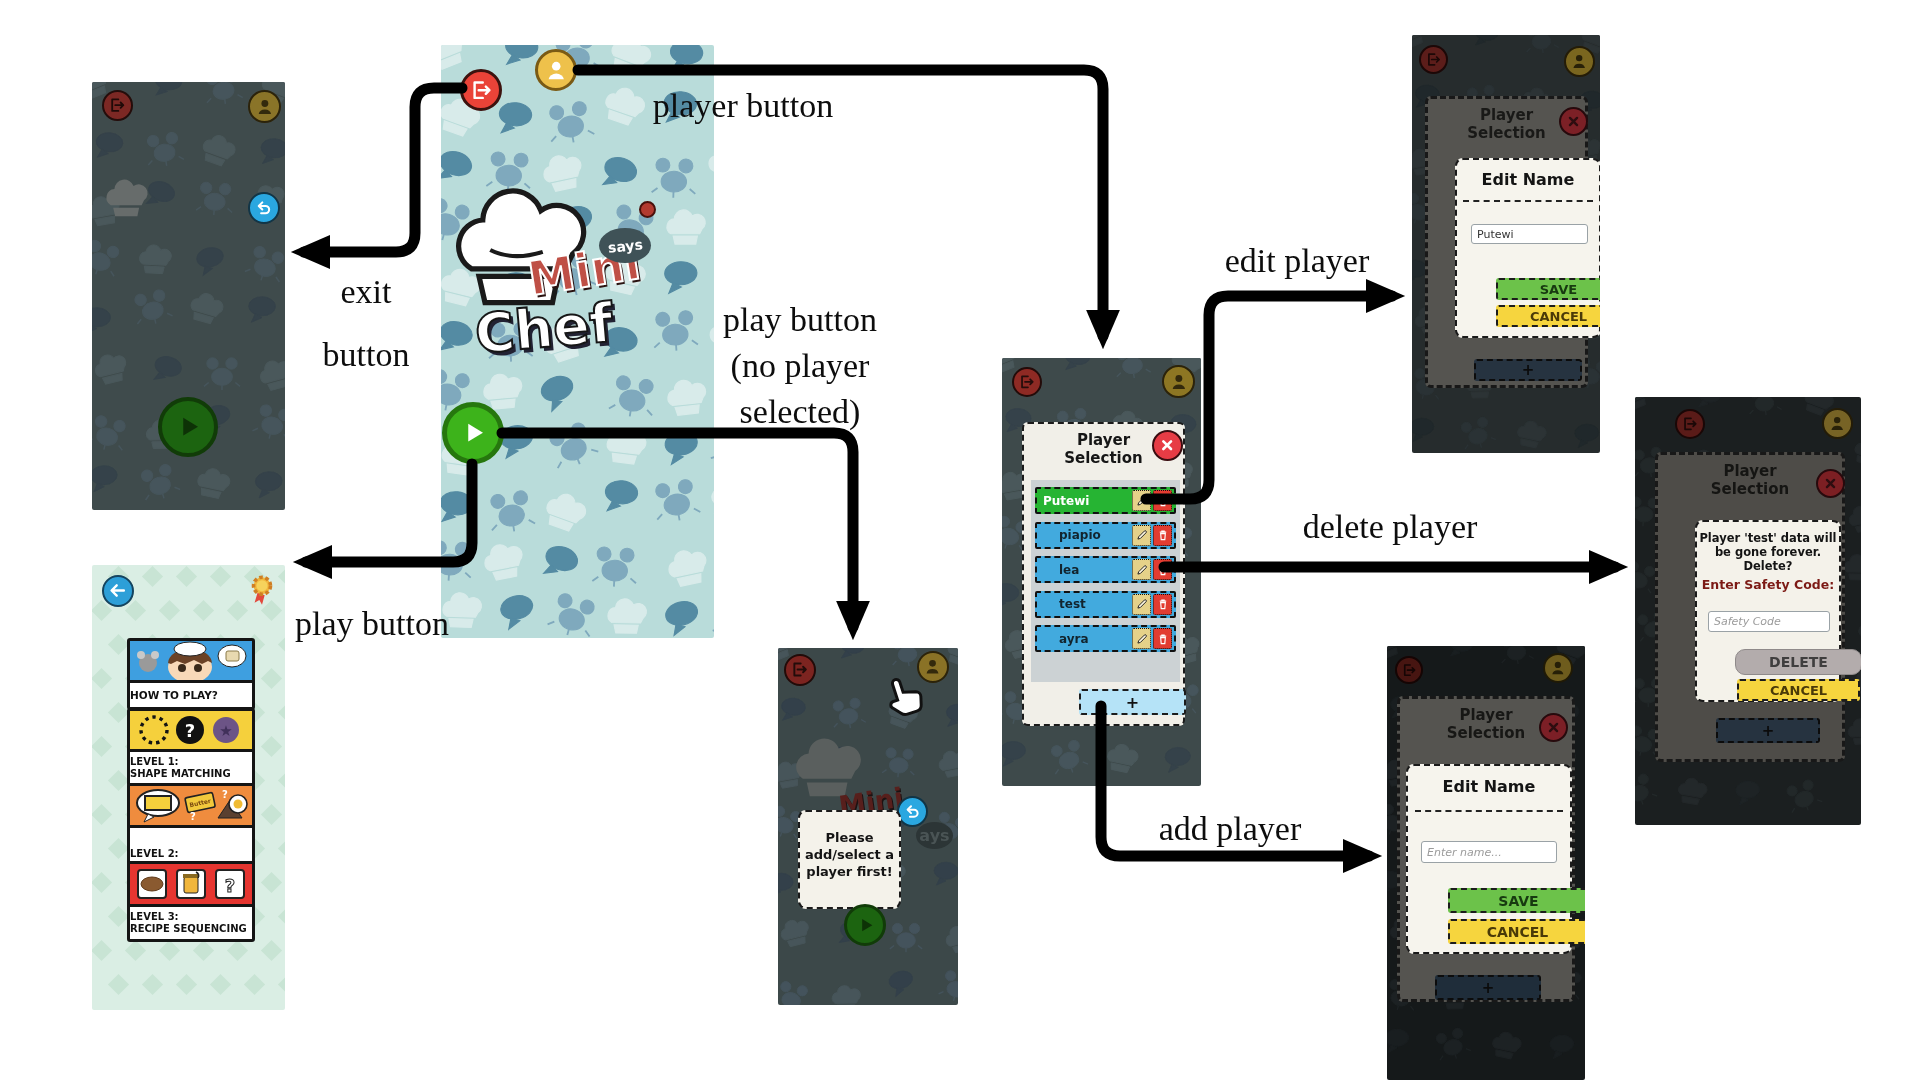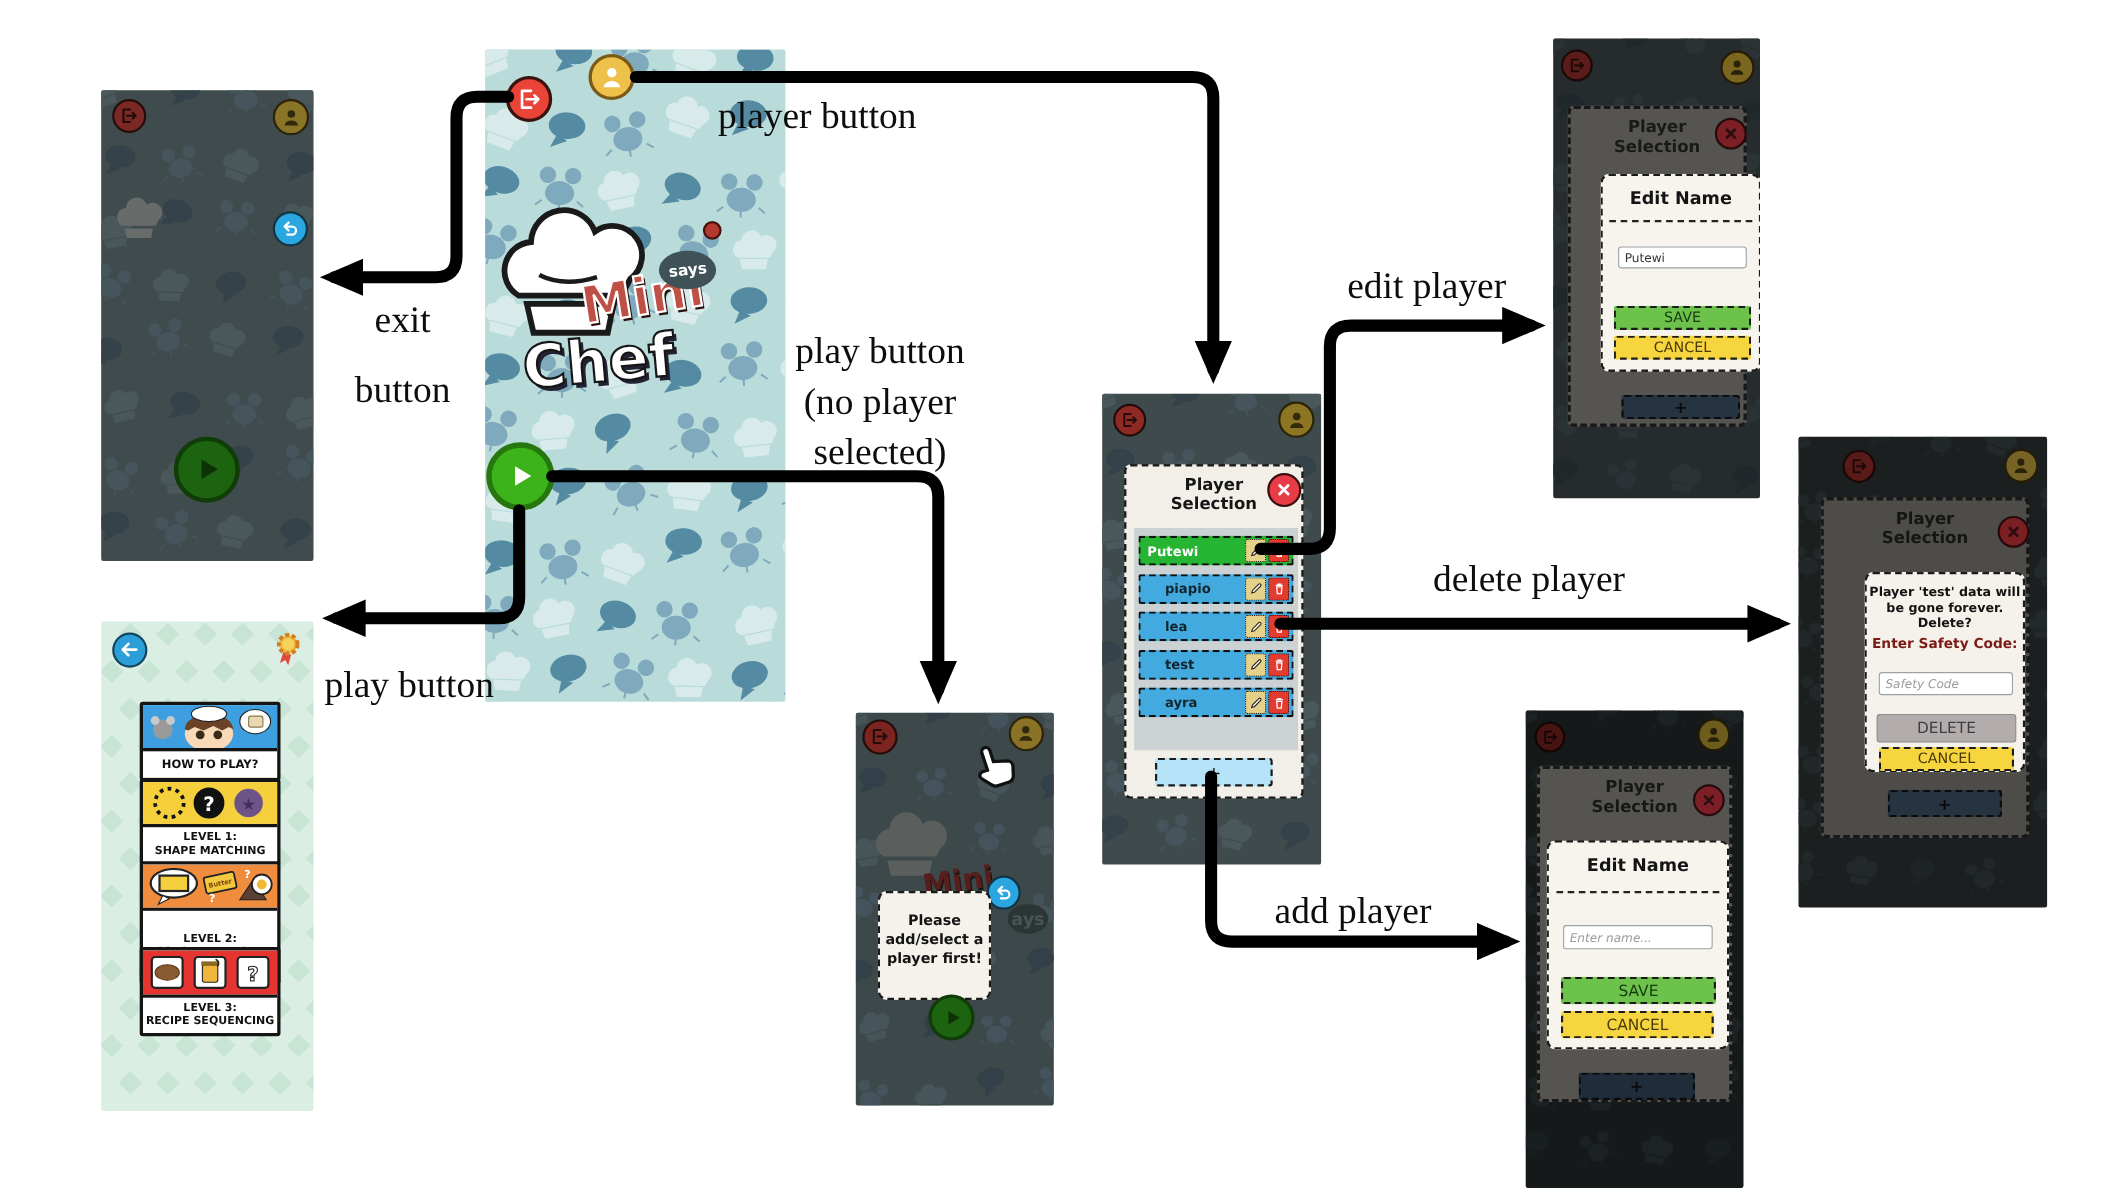--- a/index.html
+++ b/index.html
@@ -19,35 +19,35 @@
             padding-top:7px;}
   .keypad{position:absolute;display:grid;grid-template-columns:repeat(3,25px);
           grid-auto-rows:24px;gap:4px;}
   .key{background:#8e8e8e;border:1.5px solid #5f5f5f;border-radius:4px;color:#fff;
        font-weight:bold;font-size:14px;display:flex;align-items:center;justify-content:center;}
   .key-red{background:#e84c3c;}
   .key-green{background:#57b94c;}
   .card{position:absolute;left:35px;width:128px;border:3px solid #141414;border-radius:3px;
         background:#fff;box-sizing:border-box;overflow:hidden;}
   .card-img{position:relative;width:100%;}
-  .card-band{background:#fff;border-top:3px solid #141414;text-align:center;font-weight:bold;
+  .card-band{background:#fff;border-top:3px solid #141414;text-align:left;font-weight:bold;
              color:#111;}
   .p-row{position:absolute;left:4px;width:141px;height:27px;border:2px dashed #111;
          box-sizing:border-box;display:flex;align-items:center;border-radius:2px;}
   .p-row .p-name{flex:1;font-weight:bold;font-size:12px;padding-left:6px;color:#12242e;}
   .p-row.sel{background:#26b433;}
   .p-row.sel .p-name{color:#fff;}
   .p-row:not(.sel){background:#42aade;padding-left:16px;}
   .row-btn{width:19px;height:21px;border:1.6px dotted #111;border-radius:2px;margin-right:2px;
            display:flex;align-items:center;justify-content:center;box-sizing:border-box;}
   .row-btn svg{width:14px;height:14px;}
   .btn-edit{background:#e5d189;}
   .btn-del{background:#e23c31;}
   .flat-btn{position:absolute;border:2.5px dashed #1c1c1c;box-sizing:border-box;display:flex;
-            align-items:center;justify-content:center;font-weight:normal;border-radius:3px;}
+            align-items:center;justify-content:center;font-weight:bold;border-radius:3px;margin-left:29px;}
   .ginput{position:absolute;border:1.5px solid #9aa2a6;border-radius:3px;background:#fff;
           font-family:"DejaVu Sans",sans-serif;font-size:11px;color:#333;padding:0 5px;
           box-sizing:border-box;}
   .ginput::placeholder{font-style:italic;color:#9b9b9b;}
   .flow-label{position:absolute;font-family:"Liberation Serif",serif;font-size:34px;
               color:#0d0d0d;text-align:center;transform:translate(-50%,-50%);white-space:nowrap;}
   .arrows{position:absolute;left:0;top:0;pointer-events:none;}
   .divider{border-top:2.5px dashed #222;position:absolute;}
   .dim-plus{position:absolute;background:#263340;border:2.5px dashed #0c0c0c;border-radius:3px;
             display:flex;align-items:center;justify-content:center;color:#0b0b0b;
@@ -768,21 +768,21 @@
           </svg>
         </div>
     <div class="paper" style="left:37px;top:65px;width:146px;height:182px;border-width:2.5px;background:#f4f2ea;">
       <div class="gametxt" style="font-size:11.5px;line-height:14px;margin-top:9px;">
         <div>Player 'test' data will</div>
         <div>be gone forever.</div>
         <div>Delete?</div>
       </div>
       <div class="gametxt" style="font-size:12.5px;color:#7c1a15;margin-top:4px;">Enter Safety Code:</div>
       <input class="ginput" style="left: 11px; top: 89px; width: 122px; height: 21px;" placeholder="Safety Code">
-      <div class="flat-btn" style="left:9px;top:127px;width:127px;height:26px;background:#b3acac;font-size:14px;color:#3f3e3e;border-style:solid;border-color:#8f8a8a;border-width:1.5px;">DELETE</div>
+      <div class="flat-btn" style="left:9px;top:127px;width:127px;height:26px;background:#b3acac;font-size:14px;color:#3f3e3e;border-style:solid;border-color:#8f8a8a;border-width:1.5px;border-radius:10px;">DELETE</div>
       <div class="flat-btn" style="left:11px;top:157px;width:123px;height:22px;background:#f6d53e;font-size:13px;color:#4a3a08;">CANCEL</div>
     </div>
     <div class="dim-plus" style="left:58px;top:263px;width:104px;height:25px;">+</div>
   </div>
 </div>
 
 <div class="phone" id="s8" style="left:1387px;top:646px;width:198px;height:434px;background:#15191a;">
   <svg class="pat" id="pat-s8" width="198" height="434">
         <use href="#sym-hat" width="34" height="34" transform="translate(-17,-18) rotate(-22 17 17)" fill="#1d2224" stroke="#1d2224"></use>
         <use href="#sym-bubble" width="34" height="34" transform="translate(57,-16) rotate(7 17 17)" fill="#191e20" stroke="#191e20"></use>

